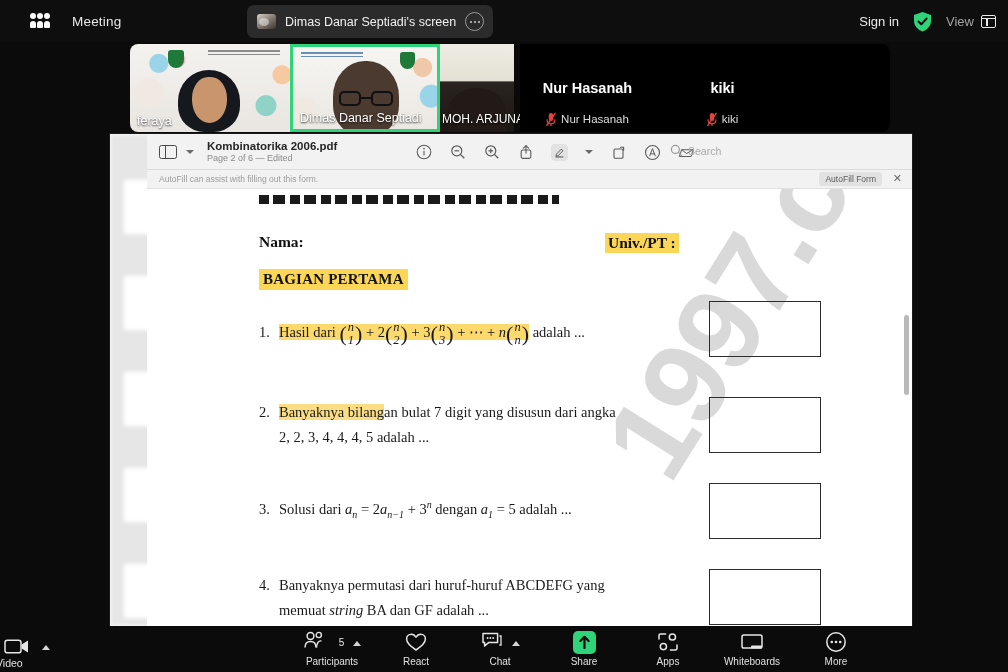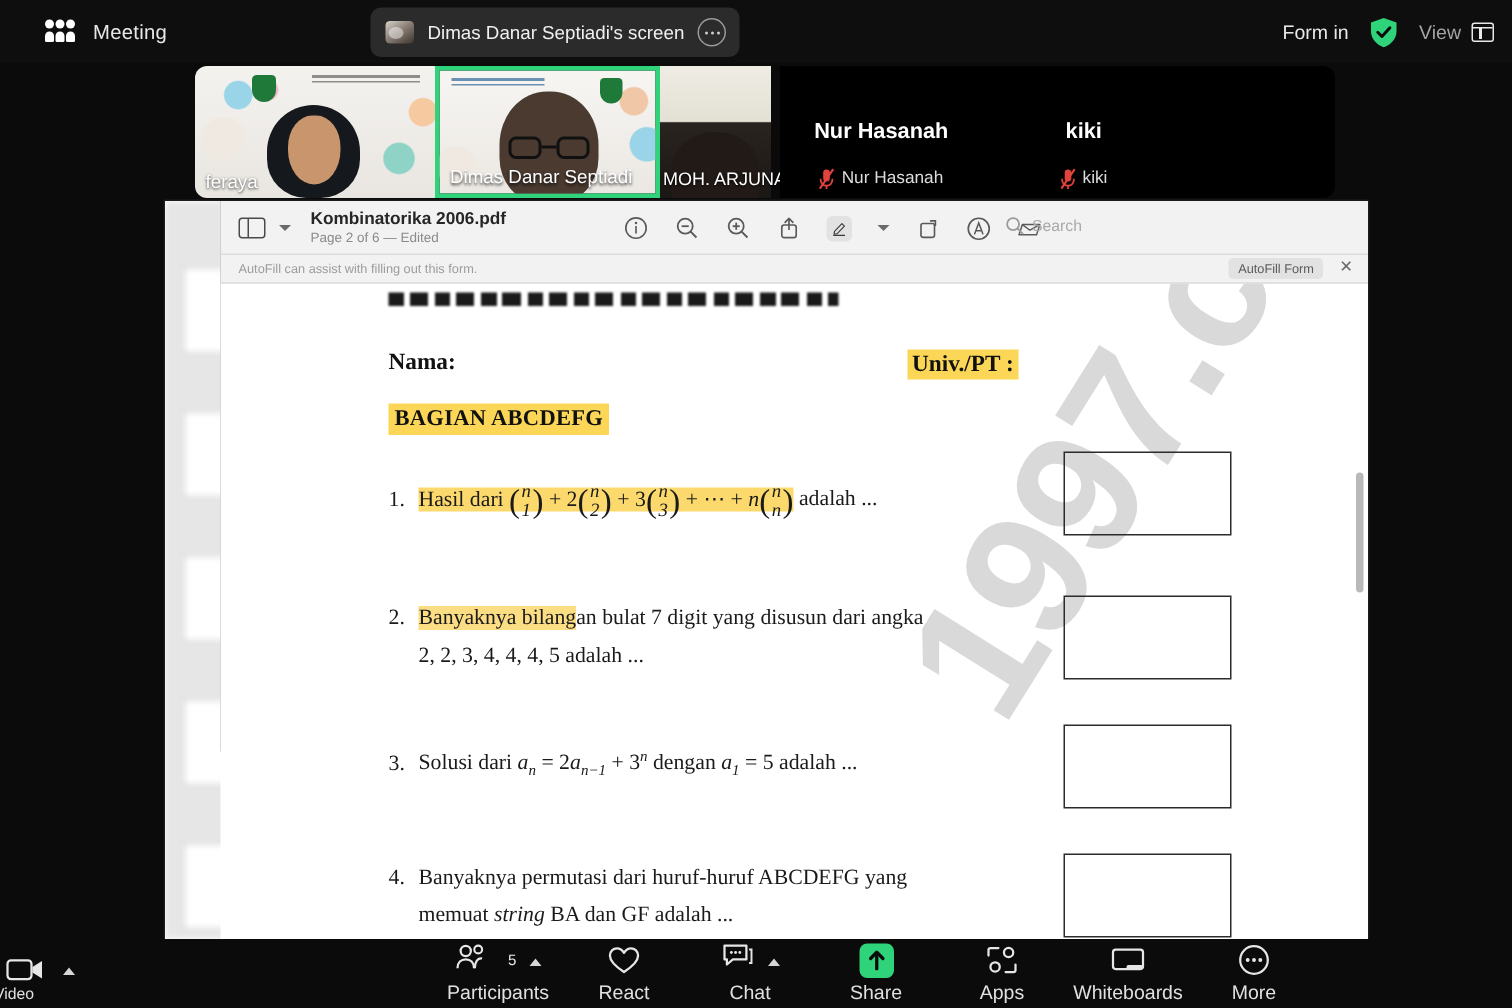--- a/index.html
+++ b/index.html
@@ -18,21 +18,21 @@
   }
 
   
   .topbar {
     position: absolute; top: 0; left: 0;
     width: 1008px; height: 42px;
     background: #0e0e0e;
     display: flex; align-items: center;
   }
   .meeting-group {
-    display: flex; align-items: center; gap: 12px;
+    display: flex; align-items: center; gap: 22px;
     margin-left: 30px;
   }
   .people-icon { width: 20px; height: 16px; position: relative; }
   .people-icon .ph {
     position: absolute; background: #fff; border-radius: 50%;
   }
   .people-icon .h1 { width: 6px; height: 6px; left: 0px; top: 0px; }
   .people-icon .h2 { width: 6px; height: 6px; left: 7px; top: 0px; }
   .people-icon .h3 { width: 6px; height: 6px; left: 14px; top: 0px; }
   .people-icon .b1 { width: 6px; height: 7px; left: 0px; top: 8px; border-radius: 3px 3px 1px 1px; }
@@ -369,21 +369,21 @@
     display: flex; align-items: center;
   }
   .bb-center {
     position: absolute; left: 290px; display: flex; align-items: flex-start; gap: 0px;
   }
   .bbitem {
     display: flex; flex-direction: column; align-items: center;
     width: 84px; color: #e8e8e8; gap: 3px;
   }
   .bbicon { height: 21px; display:flex; align-items:center; justify-content:center; position: relative; }
-  .bblabel { font-size: 13px; color: #e0e0e0; }
+  .bblabel { font-size: 10px; color: #e0e0e0; }
   .caret-up {
     width: 0; height: 0;
     border-left: 4.5px solid transparent; border-right: 4.5px solid transparent;
     border-bottom: 5px solid #d6d6d6;
     margin-top: 2px;
   }
   .with-caret { display: flex; align-items: center; gap: 9px; }
   .count-badge { font-size: 10px; color: #e8e8e8; margin-left: 2px; vertical-align: top; }
   .share-green {
     width: 23px; height: 23px; background: #2fd37a; border-radius: 5px;
@@ -418,21 +418,21 @@
       <span class="thumb"></span>
       <span class="ptext">Dimas Danar Septiadi's screen</span>
       <span class="dots-circle">
           <i></i>
           <i></i>
           <i></i>
         </span>
     </div>
 
     <div class="topright">
-      <span class="signin">Form in</span>
+      <span class="signin">Sign in</span>
       <span class="shield">
         <svg width="19" height="21" viewBox="0 0 19 21">
           <path d="M9.5 1 L18 4 V10 C18 15 14 19 9.5 20.5 C5 19 1 15 1 10 V4 Z" fill="#2fd37a"></path>
           <path d="M5.5 10.5 L8.3 13.3 L13.6 7.5" stroke="#0b0b0b" stroke-width="2" fill="none" stroke-linecap="round" stroke-linejoin="round"></path>
         </svg>
       </span>
       <span class="viewgrp">
         <span class="view-label">View</span>
         <span class="grid-icon"></span>
       </span>
@@ -597,21 +597,21 @@
 
           <div class="watermark">1997.com</div>
 
           <div class="cut-header"></div>
 
           <div class="row-nama">
             <span class="nama-label">Nama:</span>
           </div>
           <div class="univ">Univ./PT :</div>
 
-          <div class="bagian">BAGIAN ABCDEFG</div>
+          <div class="bagian">BAGIAN PERTAMA</div>
 
           <div class="qitem" style="left:112px; top:128px; width:400px;">
             <span class="qnum">1.</span><span class="hl"><span>Hasil dari</span>&nbsp;<span class="binom">
                   <span class="paren">(</span>
                   <span class="frac">
                     <span>n</span>
                     <span>1</span>
                   </span>
                   <span class="paren">)</span>
                 </span>

